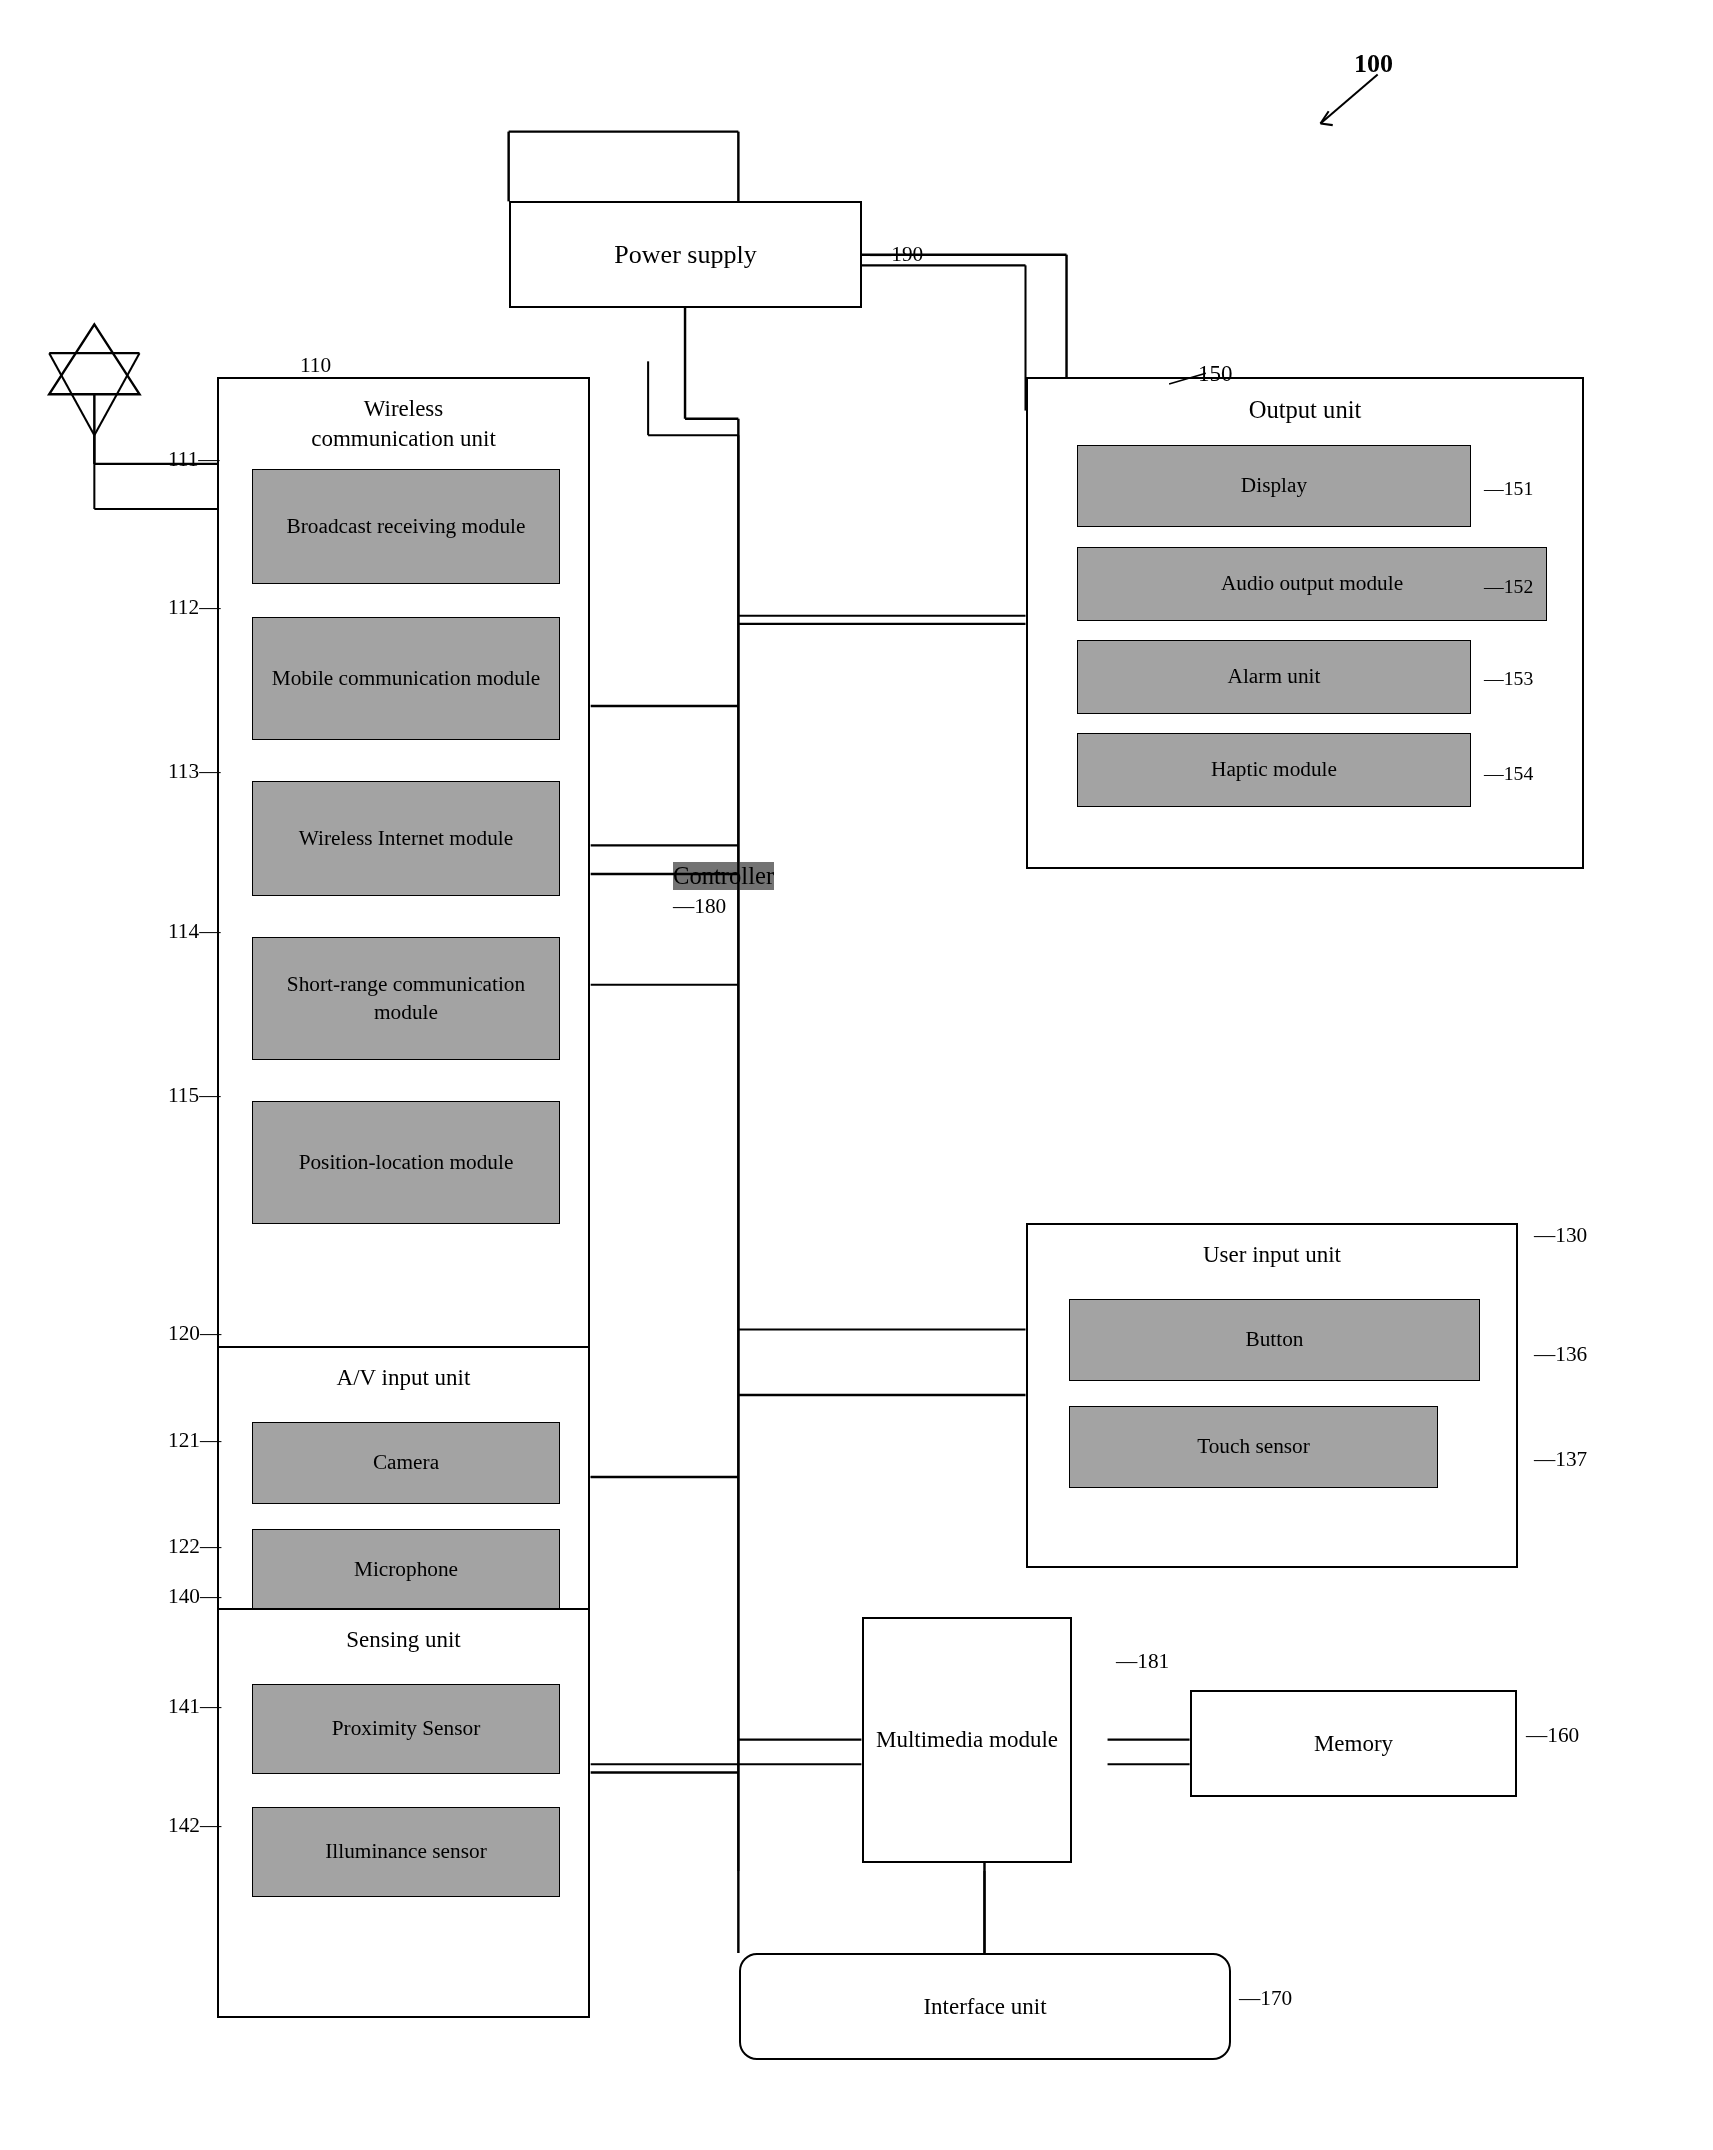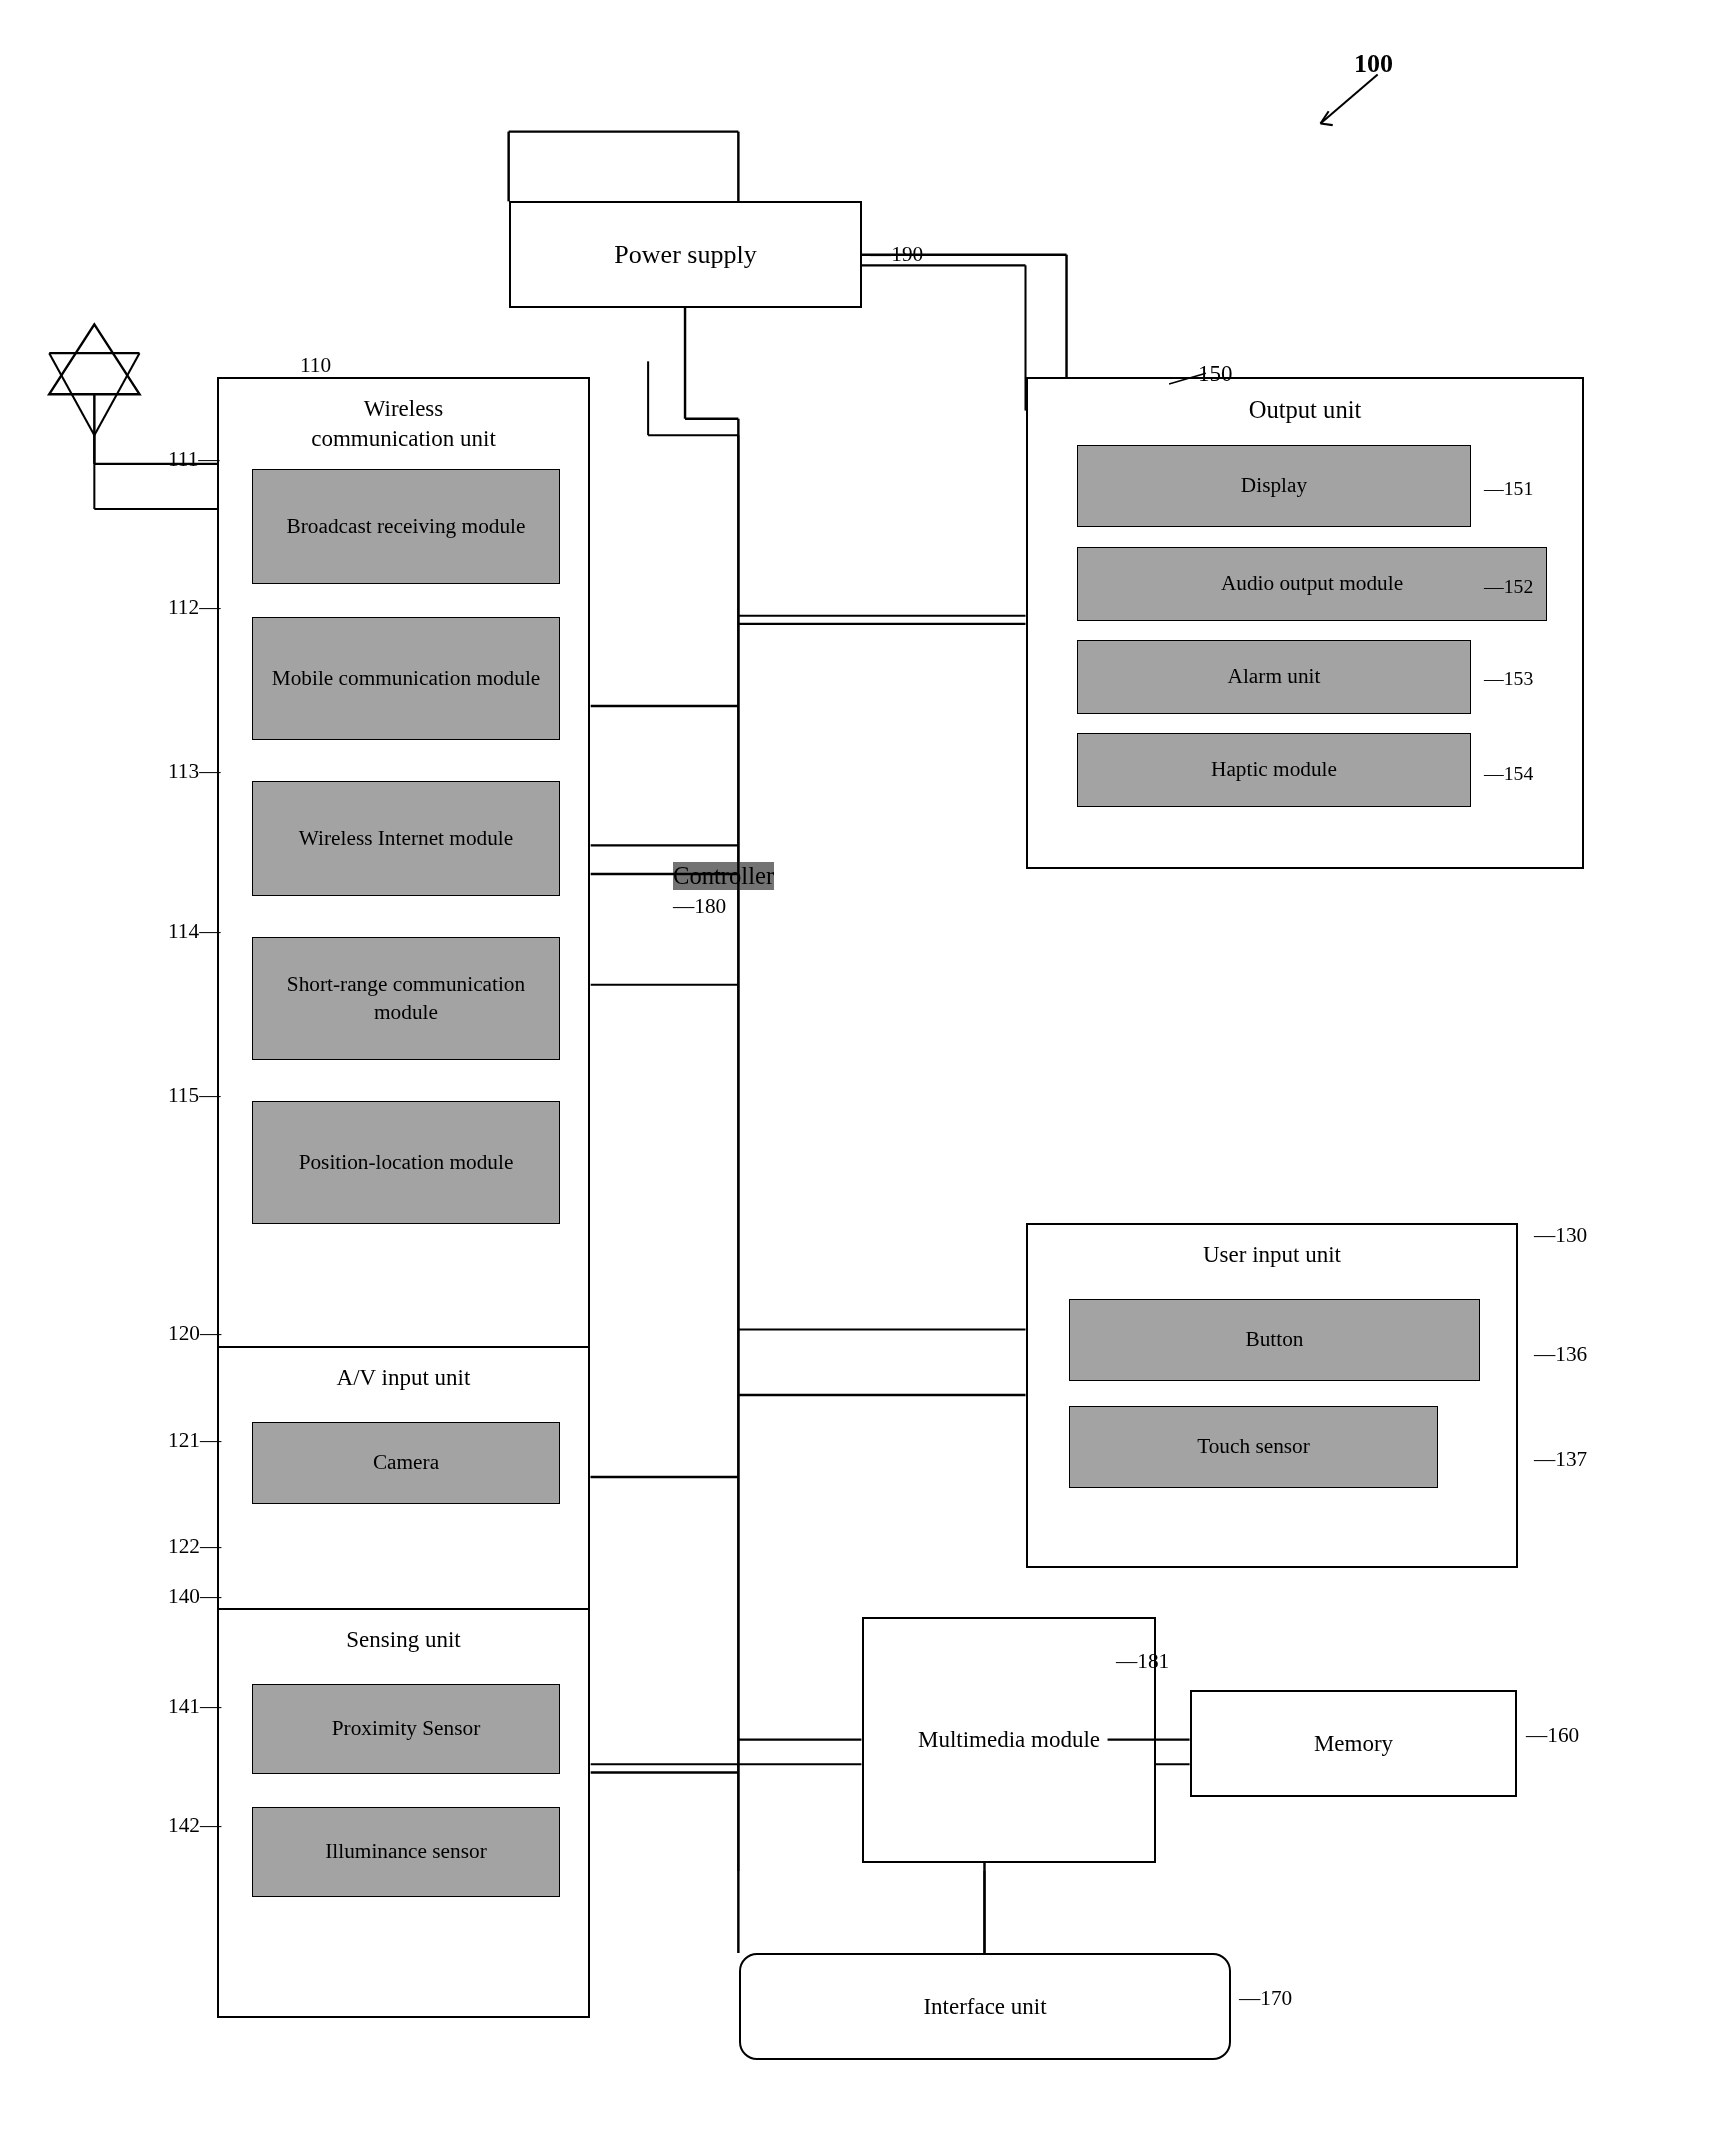--- a/index.html
+++ b/index.html
@@ -186,20 +186,23 @@
   <span class="label" style="top:862px; left:673px; font-size:24.6px;">Controller</span>
   <span class="ref-num" style="top:894px; left:673px; font-size:21.3px;">—180</span>
 
   <div class="box" style="left:217px; top:1346px; width:373px; height:345px;">
     <span style="position:absolute; top:14.8px; left:50%; transform:translateX(-50%); font-size:23px; white-space:nowrap;">A/V input unit</span>
 
     <div class="box-inner" style="left:33px; top:74px; width:308px; height:82px;">
       <span>Camera</span>
     </div>
 
+    <div class="box-inner" style="left:33px; top:181px; width:308px; height:82px;">
+      <span>Microphone</span>
+    </div>
   </div>
   <span class="ref-num" style="top:1321px; left:168px;">120—</span>
   <span class="ref-num" style="top:1428px; left:168px;">121—</span>
   <span class="ref-num" style="top:1534px; left:168px;">122—</span>
 
   <div class="box" style="left:217px; top:1608px; width:373px; height:410px;">
     <span style="position:absolute; top:14.8px; left:50%; transform:translateX(-50%); font-size:23px; white-space:nowrap;">Sensing unit</span>
 
     <div class="box-inner" style="left:33px; top:74px; width:308px; height:90px;">
       <span>Proximity Sensor</span>
@@ -221,21 +224,21 @@
     </div>
 
     <div class="box-inner" style="left:41px; top:181px; width:369px; height:82px;">
       <span>Touch sensor</span>
     </div>
   </div>
   <span class="ref-num" style="top:1223px; left:1534px;">—130</span>
   <span class="ref-num" style="top:1342px; left:1534px;">—136</span>
   <span class="ref-num" style="top:1447px; left:1534px;">—137</span>
 
-  <div class="box" style="left:862px; top:1617px; width:294px; height:246px;">
+  <div class="box" style="left:862px; top:1617px; width:210px; height:246px;">
     <span>Multimedia
 module</span>
   </div>
   <span class="ref-num" style="top:1649px; left:1116px;">—181</span>
 
   <div class="box" style="left:1190px; top:1690px; width:327px; height:107px;text-align:right;">
     <span>Memory</span>
   </div>
   <span class="ref-num" style="top:1723px; left:1526px;">—160</span>
 

